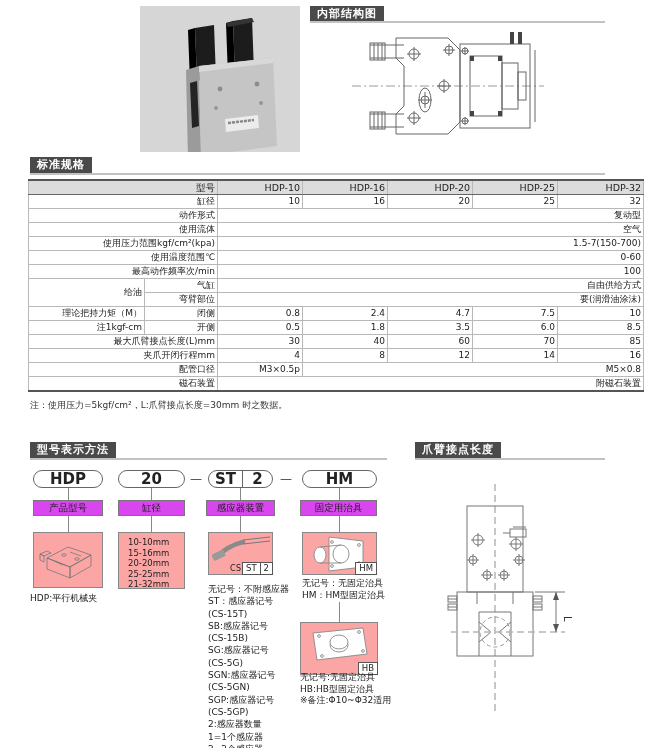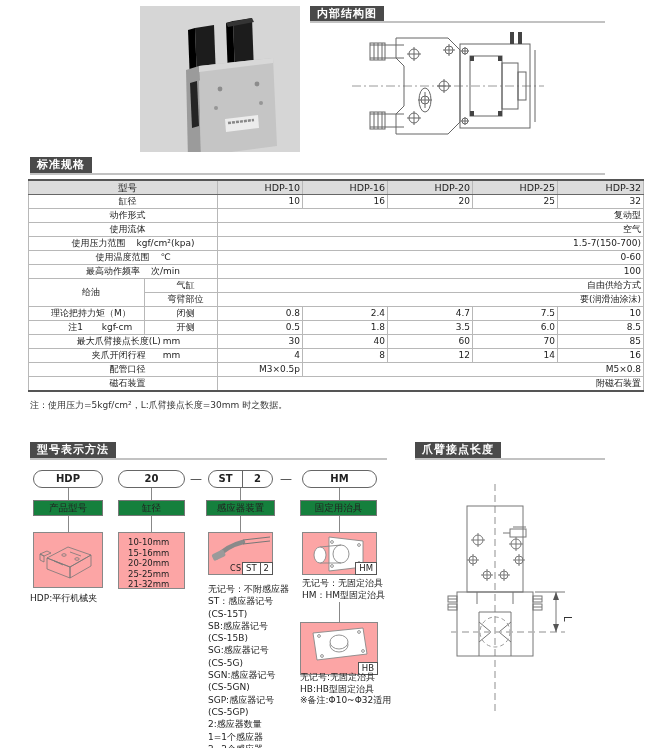--- a/index.html
+++ b/index.html
@@ -9,36 +9,36 @@
 .abs{position:absolute}
 .badge{position:absolute;background:#4a4a4a;color:#fff;font-weight:bold;
        font-size:11px;line-height:14px;padding:1px 7px;letter-spacing:1px;white-space:nowrap}
 .rule{position:absolute;height:2px;background:#c2c2c2}
 .photo{position:absolute;left:140px;top:6px;width:160px;height:146px;background:#d6d6d6}
 
 table.spec{position:absolute;left:28px;top:179px;width:615px;border-collapse:collapse;
            table-layout:fixed;font-size:9px;border-top:2px solid #555;border-bottom:2px solid #555}
 .spec td{border:1px solid #b8b8b8;height:13.5px;line-height:13px;padding:0 2px;
          text-align:right;white-space:nowrap;overflow:hidden}
-.spec td.lab{text-align:center;padding-left:11px}
+.spec td.lab{text-align:right;padding-left:11px}
 .spec tr.hdr td{background:#dcdcdc;border-bottom:1.5px solid #666;font-size:9.5px}
 .spec .main{display:inline-block;min-width:76px}
 .spec .main-n{display:inline-block;min-width:52px}
 .spec .main-w{display:inline-block;min-width:88px}
 .note{position:absolute;left:30px;top:399px;font-size:9px;color:#333;white-space:nowrap}
 
 .oval{position:absolute;height:18px;line-height:16px;border:1px solid #666;border-radius:9px;
-      text-align:center;font-size:10px;font-weight:bold;background:#fff}
+      text-align:center;font-size:15px;font-weight:bold;background:#fff}
 .oval-split{display:flex}
 .oval-split span{line-height:16px}
 .oval-split .l{width:34px;border-right:1px solid #666}
 .oval-split .r{flex:1}
 .dash{position:absolute;font-size:12px;color:#444;line-height:12px}
 .lblbox{position:absolute;height:16px;line-height:14px;border:1px solid #777;
-        text-align:center;font-size:9.5px;background:#15803d;white-space:nowrap;overflow:hidden}
+        text-align:center;font-size:9.5px;background:#d946ef;white-space:nowrap;overflow:hidden}
 .imgbox{position:absolute;border:1px solid #888;background:#fca5a5}
 .vline{position:absolute;width:1px;background:#888}
 .notes{position:absolute;font-size:9px;color:#222;white-space:nowrap}
 .notes div{height:12.3px;line-height:12.3px}
 .notes.tight div{height:11.5px;line-height:11.5px}
 .cap{position:absolute;left:21px;bottom:1px;font-size:8px;letter-spacing:0.5px}
 .tag{position:absolute;right:-1px;bottom:-1px;display:flex;border:1px solid #555;
      background:#fff;font-size:8.5px;line-height:11px;height:13px}
 .tag span{padding:0 3px}
 .tag span+span{border-left:1px solid #555}

